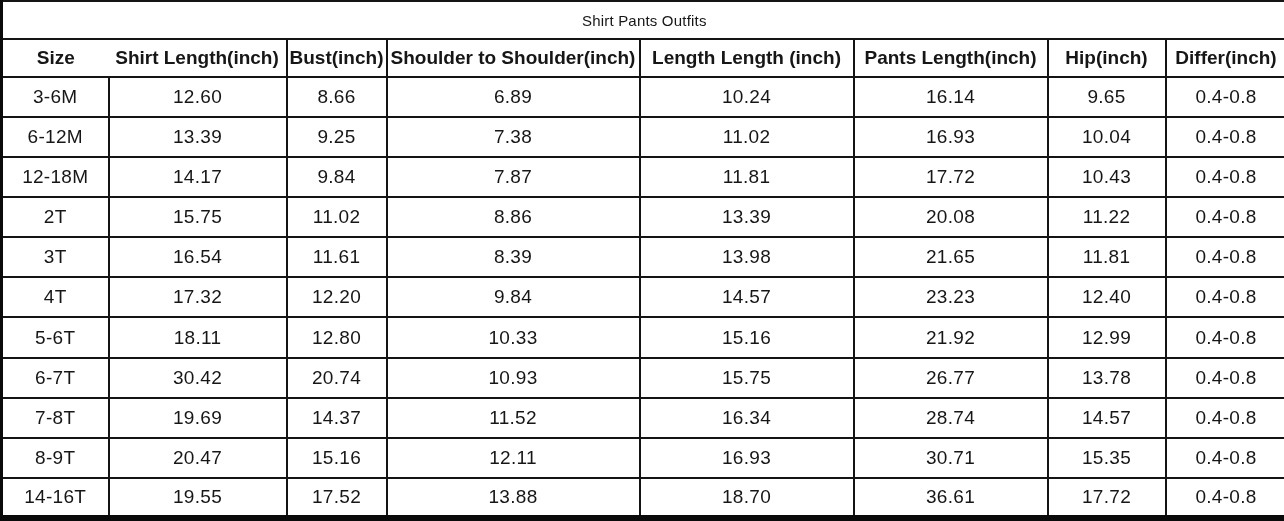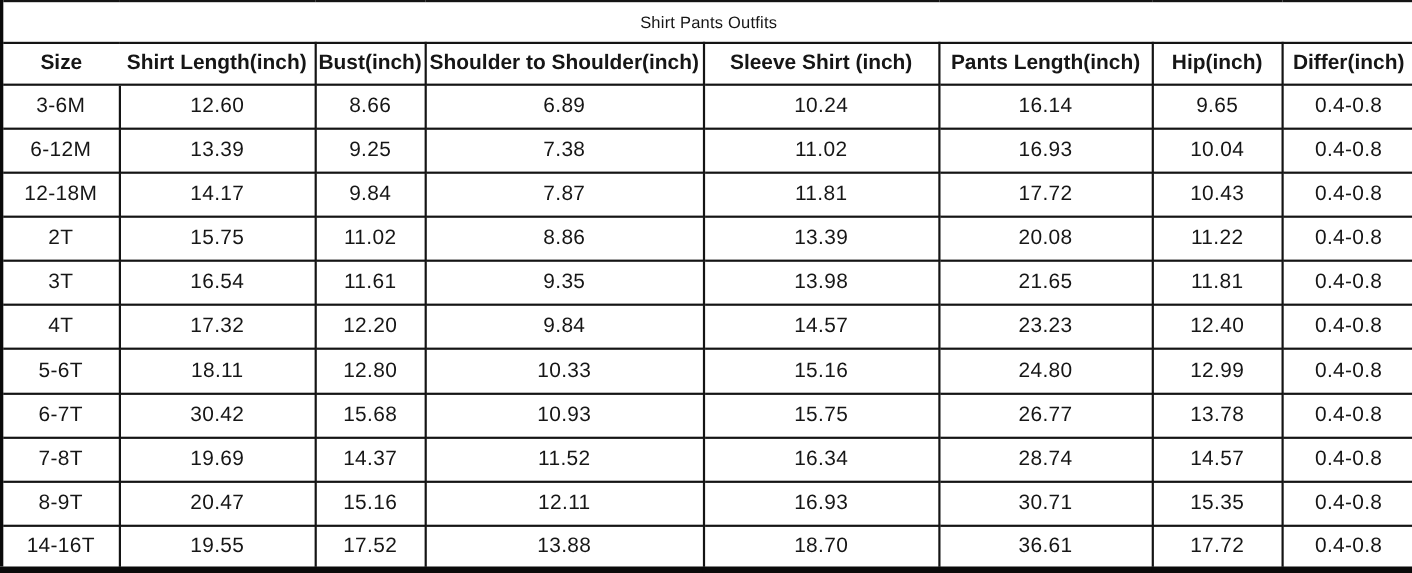--- a/index.html
+++ b/index.html
@@ -80,21 +80,21 @@
       </colgroup>
     <thead>
       <tr class="title-row">
         <th colspan="8">Shirt Pants Outfits</th>
       </tr>
       <tr class="header-row" id="header-row">
           <th class="hcol-0">Size</th>
           <th class="hcol-1">Shirt Length(inch)</th>
           <th class="hcol-2">Bust(inch)</th>
           <th class="hcol-3">Shoulder to Shoulder(inch)</th>
-          <th class="hcol-4">Sleeve Shirt (inch)</th>
+          <th class="hcol-4">Length Length (inch)</th>
           <th class="hcol-5">Pants Length(inch)</th>
           <th class="hcol-6">Hip(inch)</th>
           <th class="hcol-7">Differ(inch)</th>
         </tr>
     </thead>
     <tbody id="table-body">
         <tr>
           <td>3-6M</td>
           <td>12.60</td>
           <td>8.66</td>
@@ -131,21 +131,21 @@
           <td>8.86</td>
           <td>13.39</td>
           <td>20.08</td>
           <td>11.22</td>
           <td>0.4-0.8</td>
         </tr>
         <tr>
           <td>3T</td>
           <td>16.54</td>
           <td>11.61</td>
-          <td>9.35</td>
+          <td>8.39</td>
           <td>13.98</td>
           <td>21.65</td>
           <td>11.81</td>
           <td>0.4-0.8</td>
         </tr>
         <tr>
           <td>4T</td>
           <td>17.32</td>
           <td>12.20</td>
           <td>9.84</td>
@@ -153,28 +153,28 @@
           <td>23.23</td>
           <td>12.40</td>
           <td>0.4-0.8</td>
         </tr>
         <tr>
           <td>5-6T</td>
           <td>18.11</td>
           <td>12.80</td>
           <td>10.33</td>
           <td>15.16</td>
-          <td>24.80</td>
+          <td>21.92</td>
           <td>12.99</td>
           <td>0.4-0.8</td>
         </tr>
         <tr>
           <td>6-7T</td>
           <td>30.42</td>
-          <td>15.68</td>
+          <td>20.74</td>
           <td>10.93</td>
           <td>15.75</td>
           <td>26.77</td>
           <td>13.78</td>
           <td>0.4-0.8</td>
         </tr>
         <tr>
           <td>7-8T</td>
           <td>19.69</td>
           <td>14.37</td>

